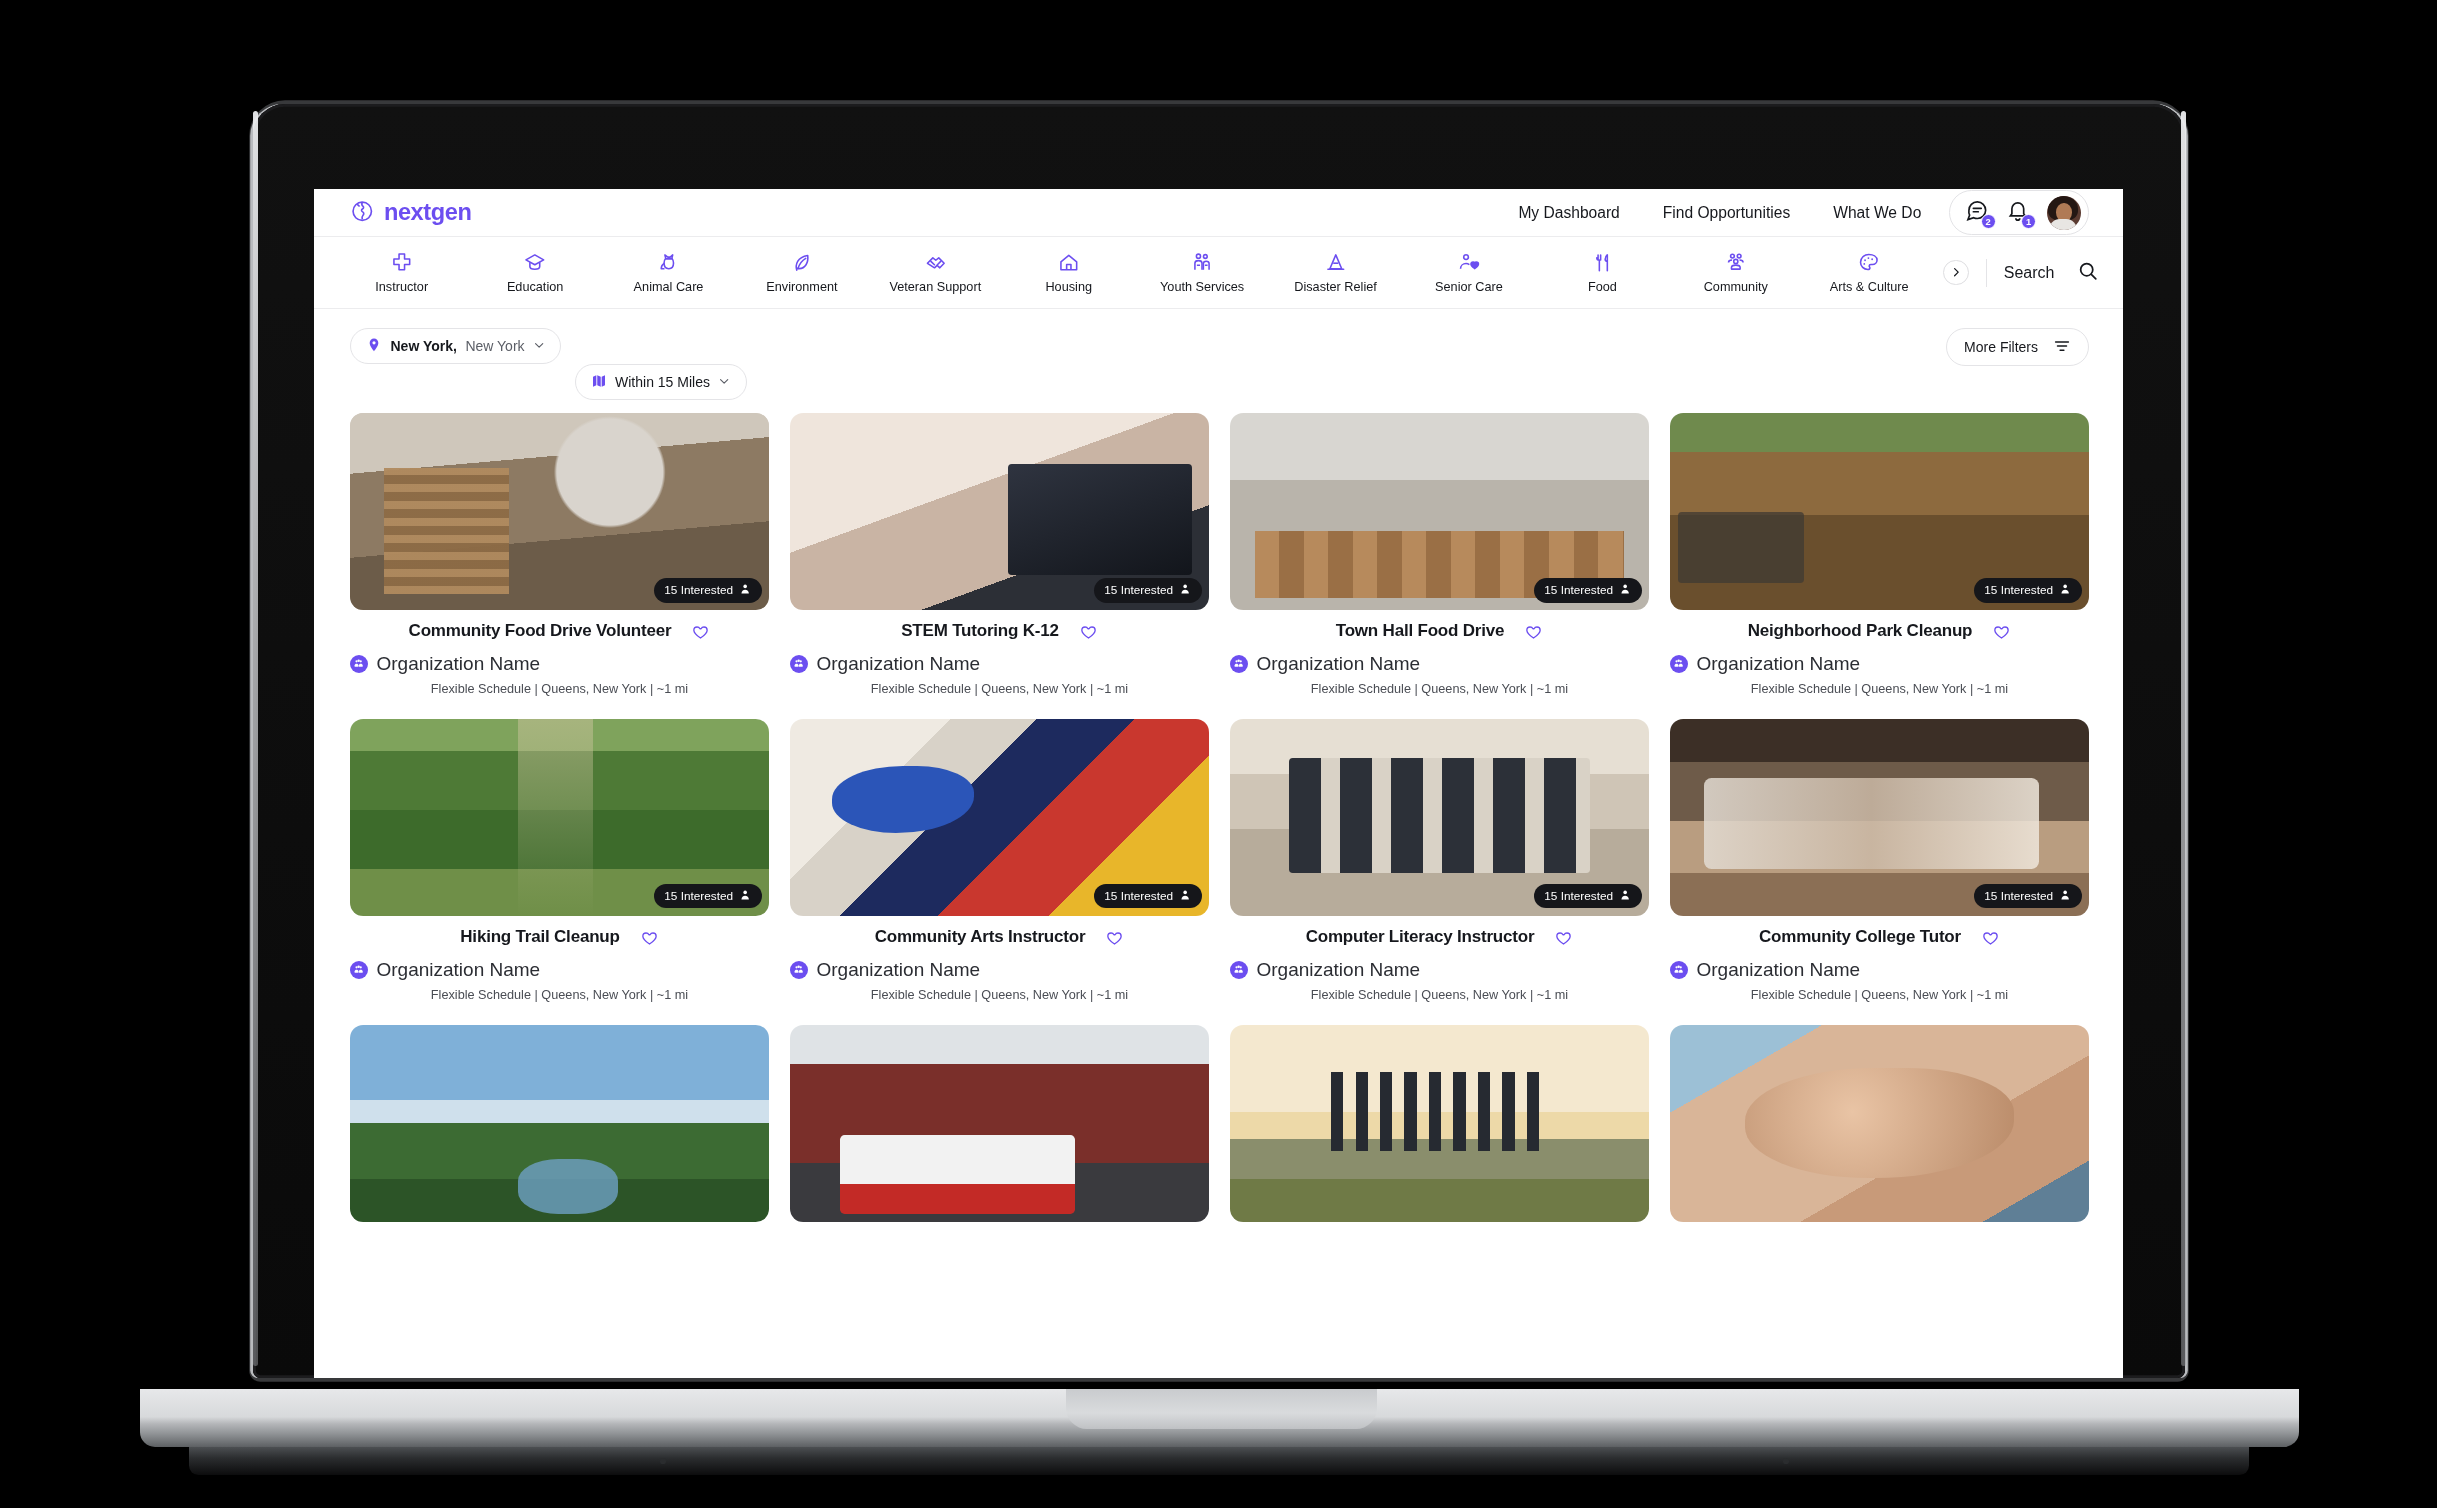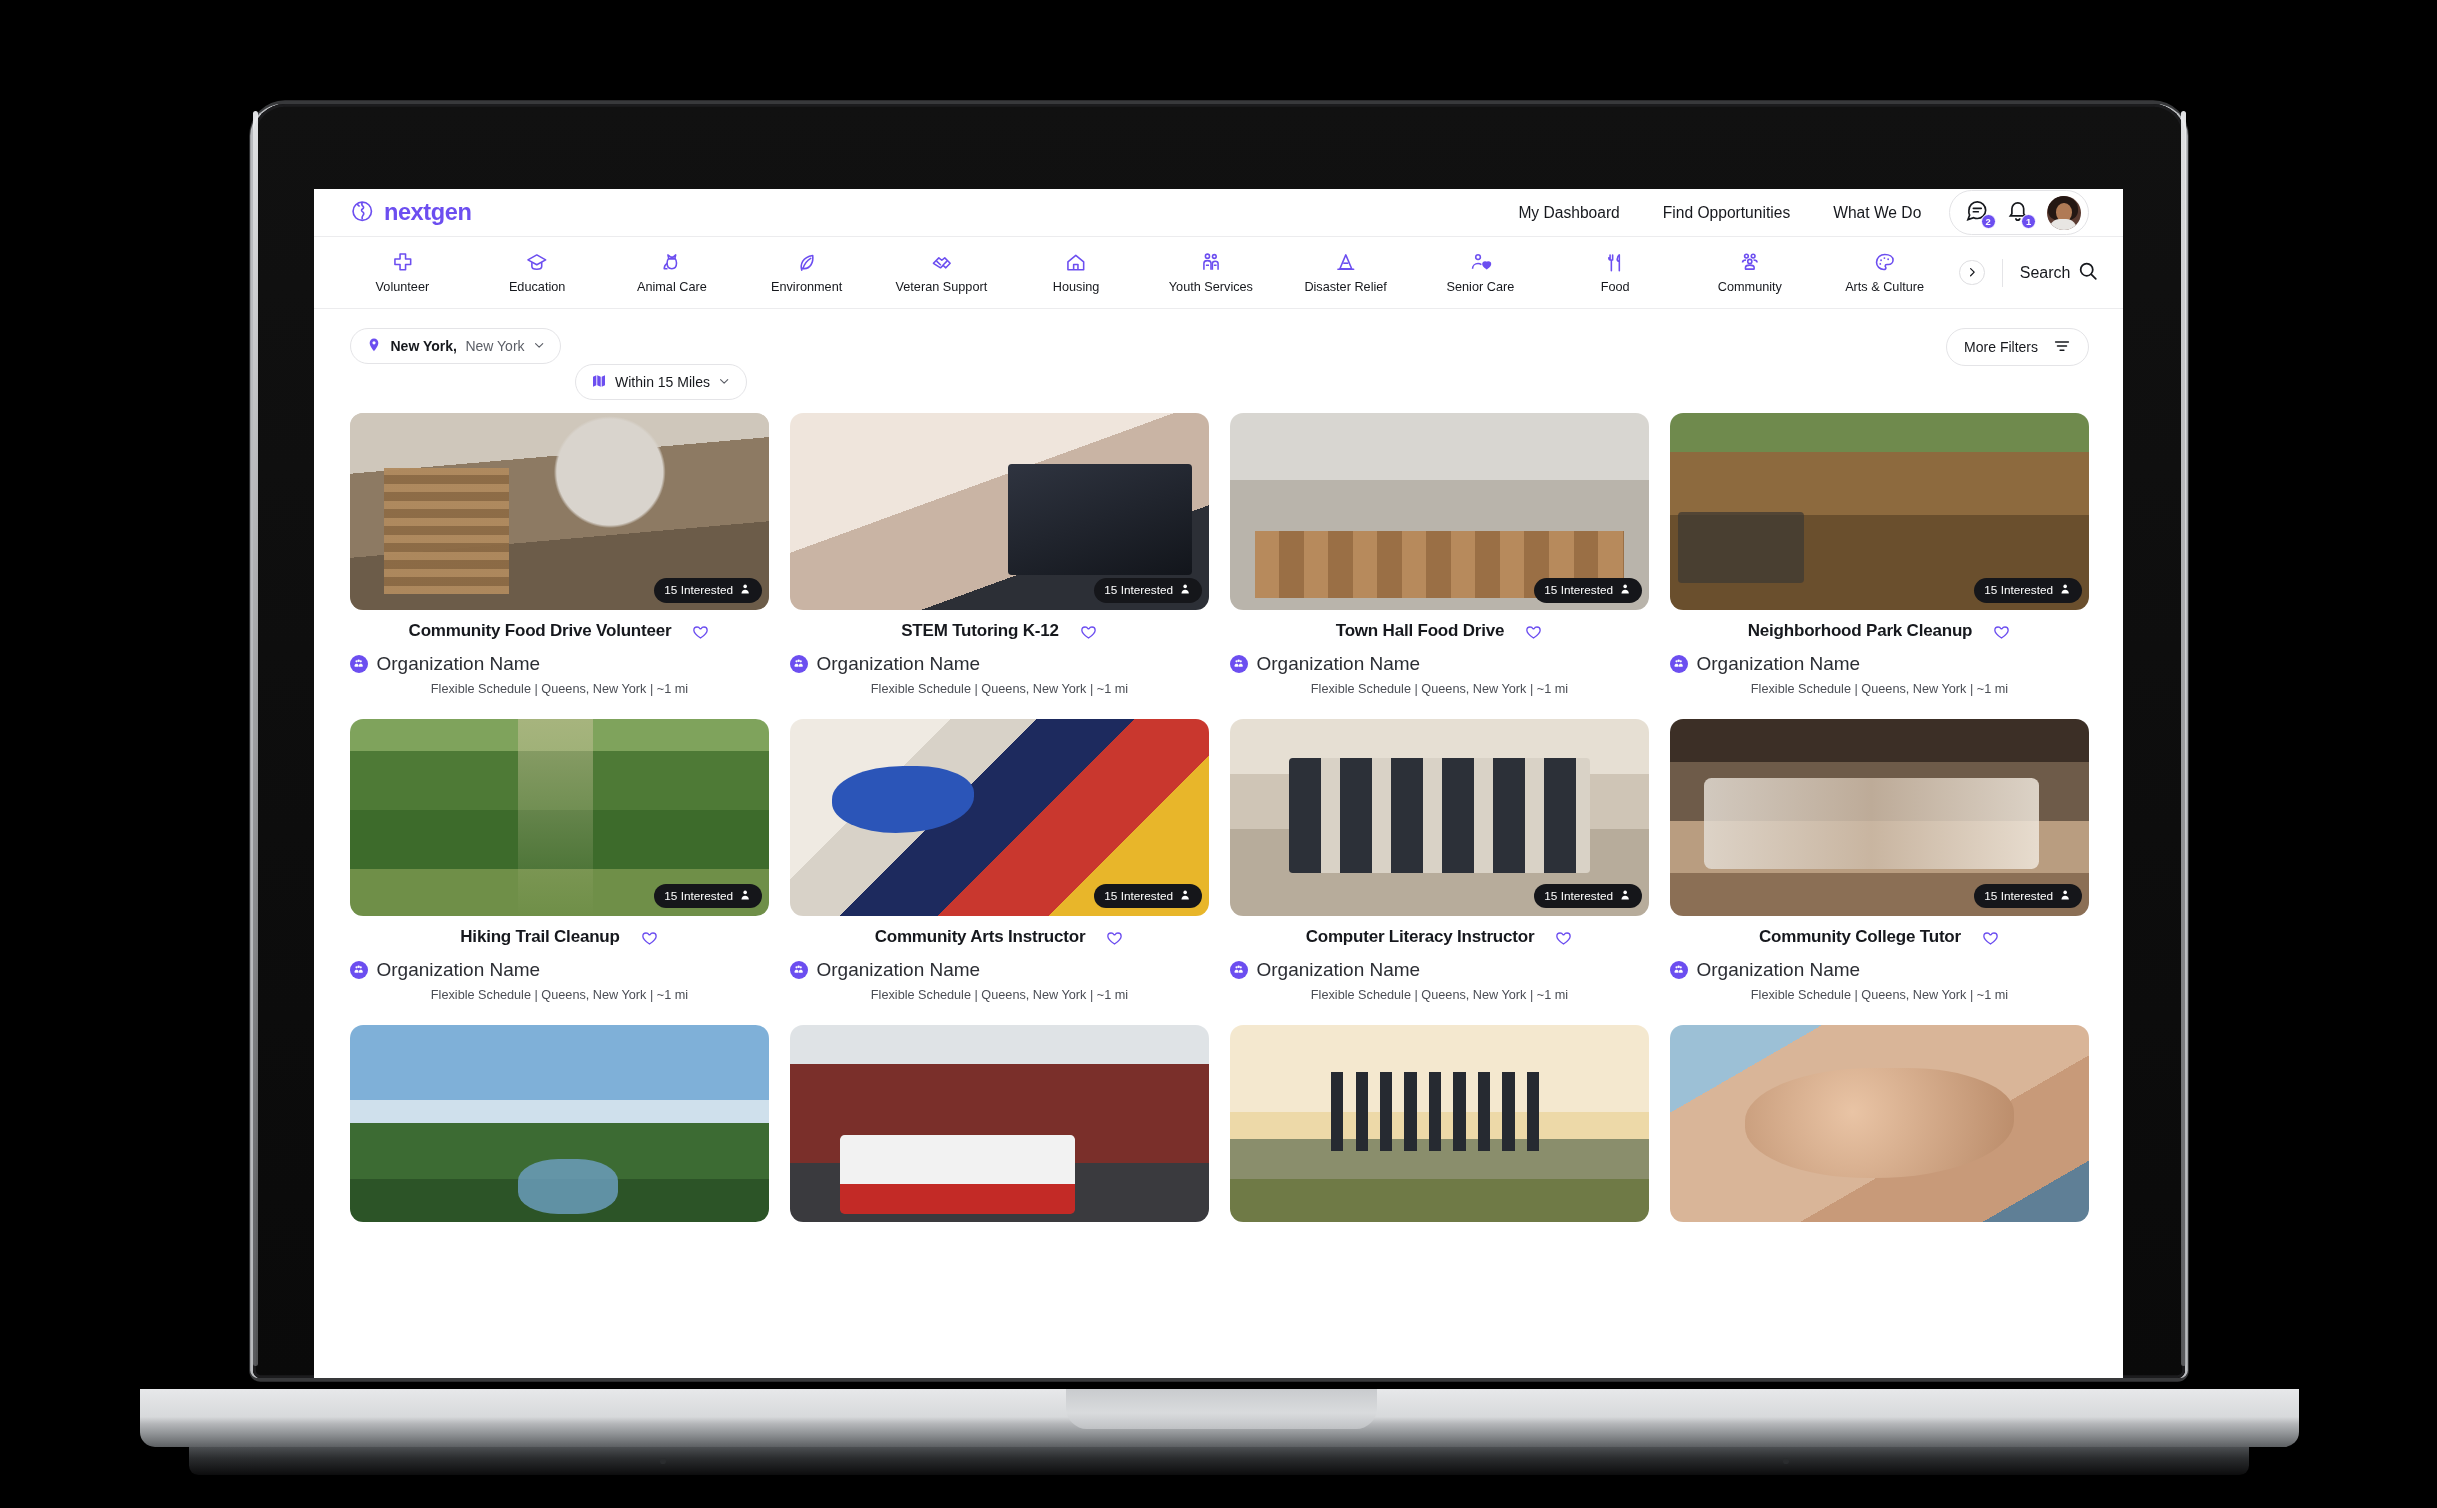--- a/index.html
+++ b/index.html
@@ -79,21 +79,21 @@
     padding:0 24.5px 0 21px; border-bottom:0.9px solid #ececee; }
   .cat-list { display:flex; align-items:center; flex:1; gap:0; }
   .cat { display:flex; flex-direction:column; align-items:center; gap:4.7px;
     flex:1 1 0; min-width:0; cursor:pointer; }
   .cat svg { display:block; }
   .cat-label { font-size:12.7px; color:#16181d; white-space:nowrap; }
   .cat-right { display:flex; align-items:center; gap:17px; padding-left:7.5px; }
   .chev-btn { width:25.5px; height:25.5px; border-radius:50%; border:0.9px solid #dedee1;
     display:flex; align-items:center; justify-content:center; background:#fff; }
   .divider-v { width:0.9px; height:28px; background:#e4e4e7; }
-  .search-box { display:flex; align-items:center; gap:6px; }
+  .search-box { display:flex; align-items:center; gap:22px; }
   .search-label { font-size:16px; color:#16181d; }
 
   
   .filter-bar { display:flex; padding:19px 34px 13.2px 36px; background:#fff; }
   .pill { display:flex; align-items:center; gap:8.5px; height:36px; padding:0 15px;
     border:0.9px solid #e4e4e7; border-radius:20px; background:#fff; font-size:14px; color:#16181d;
     white-space:nowrap; cursor:pointer; }
   .pill + .pill { margin-left:13.2px;margin-top:36px; }
   .pill b { font-weight:700; }
   .pill span.muted { color:#5b5e66; }
@@ -237,21 +237,21 @@
 
     <div class="cat-bar">
       <div class="cat-list">
 
         <div class="cat">
           <span>
           <svg width="23.6" height="23.6" viewBox="0 0 24 24" fill="none" stroke="#6c4ef0" stroke-width="1.6" stroke-linejoin="round">
             <path d="M9.2 3h5.6v5.2H20v5.6h-5.2V19H9.2v-5.2H4V8.2h5.2z"></path>
               </svg>
             </span>
-          <span class="cat-label">Volunteer</span>
+          <span class="cat-label">Instructor</span>
         </div>
 
         <div class="cat">
           <span>
           <svg width="23.6" height="23.6" viewBox="0 0 24 24" fill="none" stroke="#6c4ef0" stroke-width="1.6" stroke-linejoin="round">
             <path d="M12 4 21 9l-9 5-9-5z"></path>
                 <path d="M7 11.5v4.2c0 1.6 2.3 2.8 5 2.8s5-1.2 5-2.8v-4.2"></path>
               </svg>
             </span>
           <span class="cat-label">Education</span>

